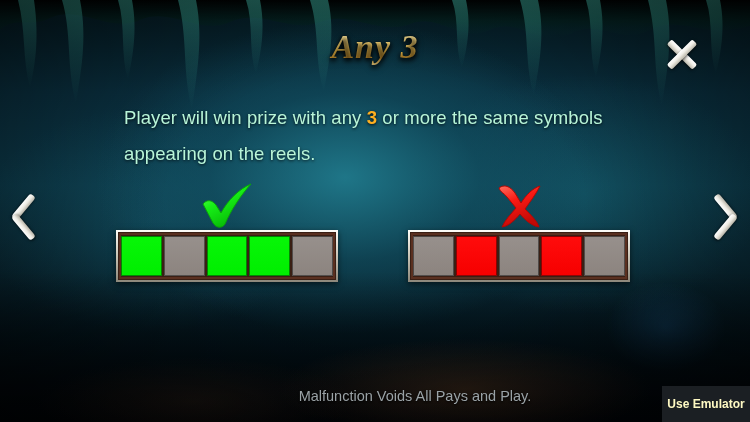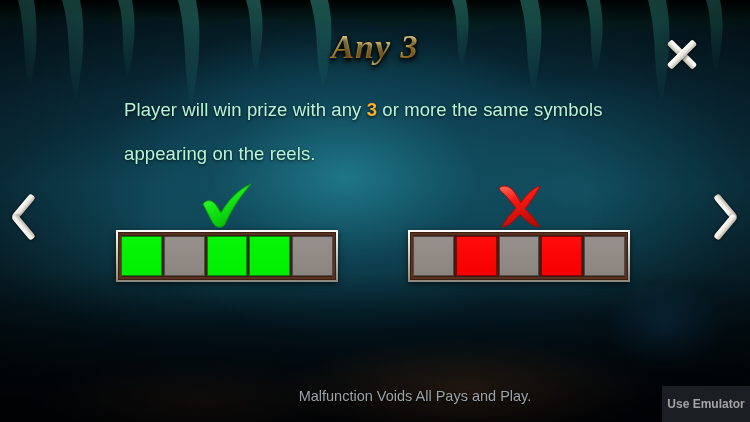--- a/index.html
+++ b/index.html
@@ -95,25 +95,25 @@
     border-radius: 2px;
     background: linear-gradient(180deg, #ffffff 0%, #f0eee7 45%, #bdb9ac 100%);
     box-shadow: 0 1px 3px rgba(0,0,0,0.7);
   }
   .close-btn span.a { transform: rotate(45deg); }
   .close-btn span.b { transform: rotate(-45deg); }
 
   
   .desc {
     position: absolute;
-    top: 88px;
+    top: 100px;
     left: 124px;
     width: 520px;
     font-size: 18.5px;
-    line-height: 44px;
+    line-height: 36px;
     color: #b8f5d8;
     text-shadow: 0 1px 3px rgba(0,0,0,0.8);
     letter-spacing: 0.1px;
   }
   .desc .hl {
     color: #ffb020;
     font-weight: bold;
     text-shadow: 0 1px 3px rgba(0,0,0,0.85);
   }
 
@@ -198,21 +198,21 @@
     text-shadow: 0 1px 2px rgba(0,0,0,0.9);
     padding-left: 40px;
   }
   .emulator-btn {
     position: absolute;
     right: 0;
     bottom: 0;
     width: 88px;
     height: 36px;
     background: #1b1f23;
-    color: #a3a3a3;
+    color: #fef9c3;
     font-size: 12px;
     font-weight: bold;
     display: flex;
     align-items: center;
     justify-content: center;
     cursor: pointer;
   }
 </style>
 </head>
 <body>

